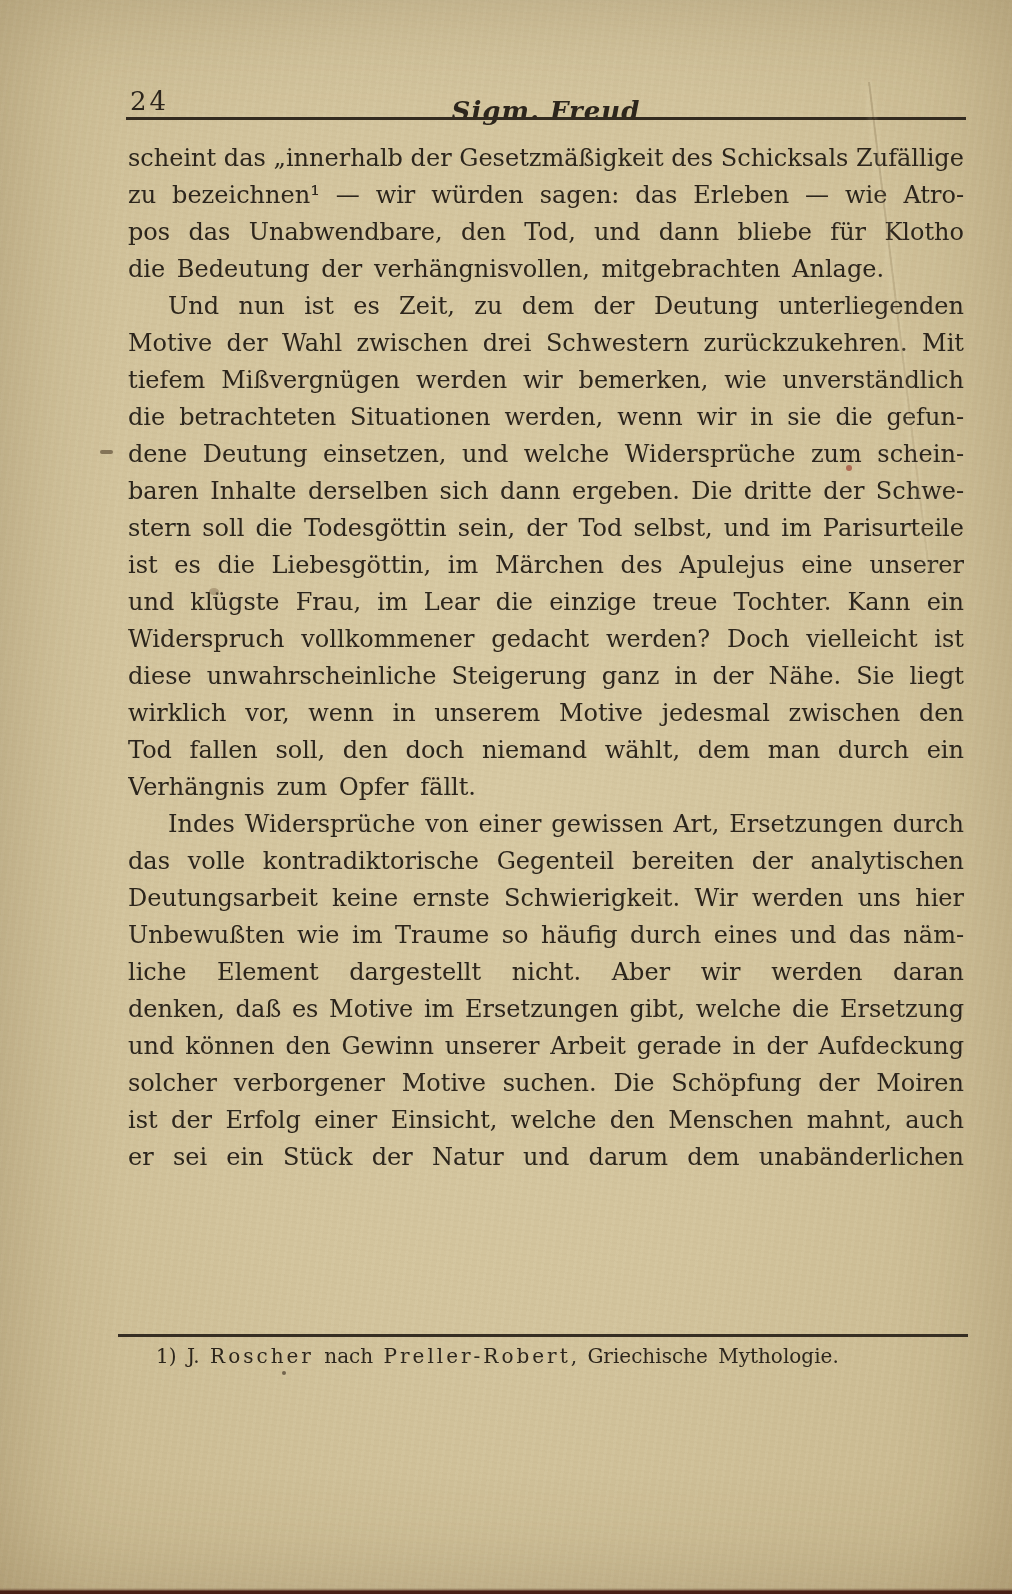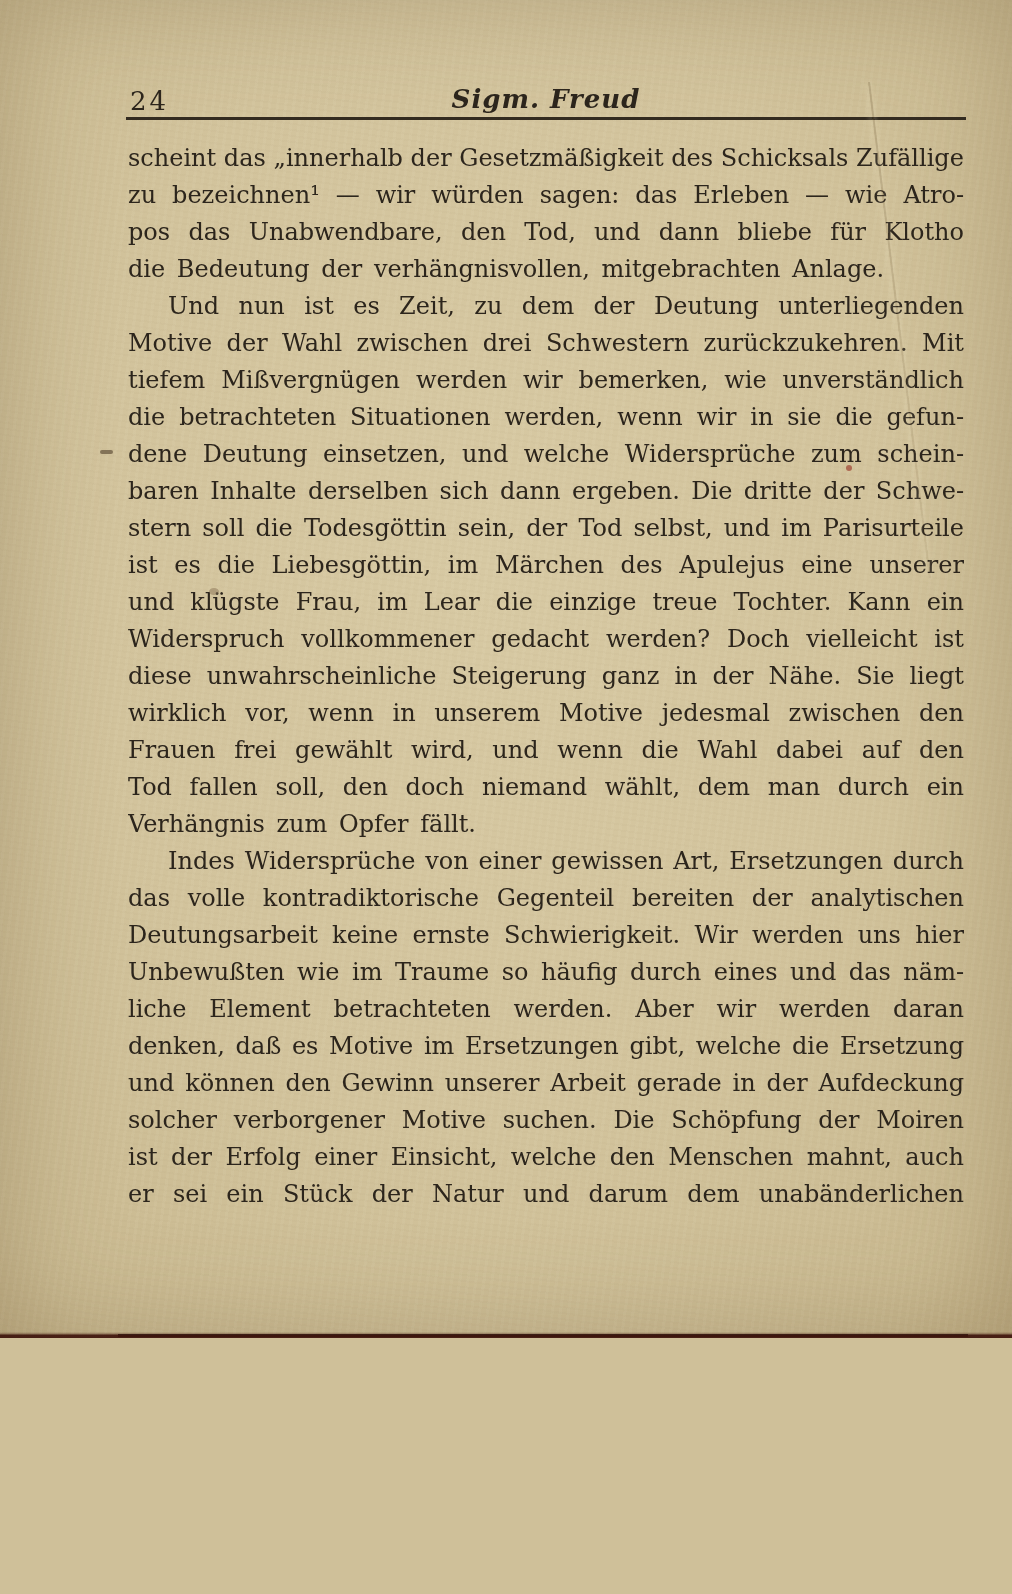--- a/index.html
+++ b/index.html
@@ -3,39 +3,39 @@
 <meta charset="utf-8">
 <style>
   html, body {
     margin: 0;
     padding: 0;
     background: #cfc099;
   }
   .page {
     position: relative;
     width: 1012px;
-    height: 1338px;
+    height: 1594px;
     overflow: hidden;
     font-family: "DejaVu Serif", "Liberation Serif", serif;
     color: #2c251c;
     background:
       repeating-linear-gradient(8deg, rgba(150,130,95,0.04) 0 2px, rgba(0,0,0,0) 2px 6px),
       repeating-linear-gradient(98deg, rgba(255,248,224,0.05) 0 3px, rgba(0,0,0,0) 3px 8px),
       radial-gradient(ellipse at 48% 42%, #d7c9a3 0%, #d2c39c 52%, #c9b990 88%, #c2b086 100%);
     box-shadow: inset 0 0 110px rgba(110, 90, 55, 0.30);
   }
 
   
   .header-row { position: absolute; left: 126px; top: 84px; width: 840px; height: 34px; }
   .page-number {
     position: absolute; left: 4px; top: 2px;
     font-size: 26px; letter-spacing: 3px;
   }
   .running-title {
-    position: absolute; left: 0; right: 0; top: 0;
+    position: absolute; left: 0; right: 0; top: 12px;
     text-align: center; font-style: italic; font-weight: bold;
     font-size: 26px; letter-spacing: 1px;
   }
   .header-rule {
     position: absolute; left: 126px; top: 117px; width: 840px; height: 0;
     border-top: 3px solid #332b20;
   }
 
   
   .text-block { position: absolute; left: 128px; top: 140px; width: 836px; }
@@ -105,28 +105,27 @@
       <div class="line">tiefem Mißvergnügen werden wir bemerken, wie unverständlich</div>
       <div class="line">die betrachteten Situationen werden, wenn wir in sie die gefun-</div>
       <div class="line">dene Deutung einsetzen, und welche Widersprüche zum schein-</div>
       <div class="line">baren Inhalte derselben sich dann ergeben. Die dritte der Schwe-</div>
       <div class="line">stern soll die Todesgöttin sein, der Tod selbst, und im Parisurteile</div>
       <div class="line">ist es die Liebesgöttin, im Märchen des Apulejus eine unserer</div>
       <div class="line">und klügste Frau, im Lear die einzige treue Tochter. Kann ein</div>
       <div class="line">Widerspruch vollkommener gedacht werden? Doch vielleicht ist</div>
       <div class="line">diese unwahrscheinliche Steigerung ganz in der Nähe. Sie liegt</div>
       <div class="line">wirklich vor, wenn in unserem Motive jedesmal zwischen den</div>
-      <div class="line">Frauen frei gewählt wird, und wenn die Wahl dabei auf den</div>
       <div class="line">Tod fallen soll, den doch niemand wählt, dem man durch ein</div>
       <div class="line flush">Verhängnis zum Opfer fällt.</div>
       <div class="line indent">Indes Widersprüche von einer gewissen Art, Ersetzungen durch</div>
       <div class="line">das volle kontradiktorische Gegenteil bereiten der analytischen</div>
       <div class="line">Deutungsarbeit keine ernste Schwierigkeit. Wir werden uns hier</div>
       <div class="line">Unbewußten wie im Traume so häufig durch eines und das näm-</div>
-      <div class="line">liche Element betrachteten werden. Aber wir werden daran</div>
+      <div class="line">liche Element dargestellt nicht. Aber wir werden daran</div>
       <div class="line">denken, daß es Motive im Ersetzungen gibt, welche die Ersetzung</div>
       <div class="line">und können den Gewinn unserer Arbeit gerade in der Aufdeckung</div>
       <div class="line">solcher verborgener Motive suchen. Die Schöpfung der Moiren</div>
       <div class="line">ist der Erfolg einer Einsicht, welche den Menschen mahnt, auch</div>
       <div class="line">er sei ein Stück der Natur und darum dem unabänderlichen</div>
     </div>
 
   <div class="footnote-rule"></div>
   <div class="footnote"><span>1) J. </span><span class="spaced">Roscher</span><span> nach </span><span class="spaced">Preller-Robert</span><span>, Griechische Mythologie.</span></div>
 

